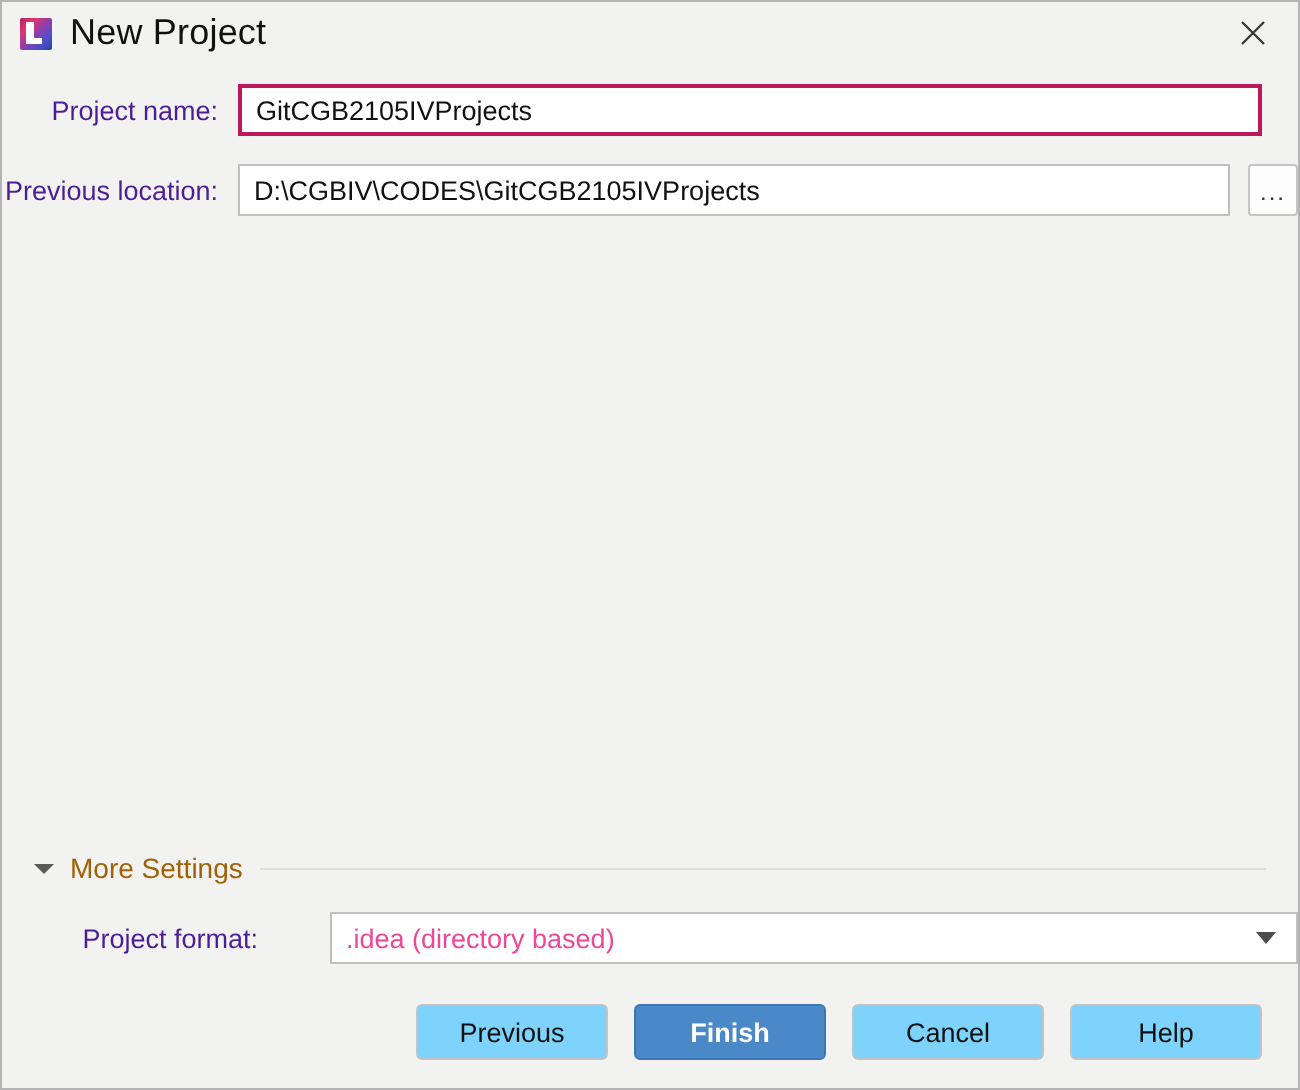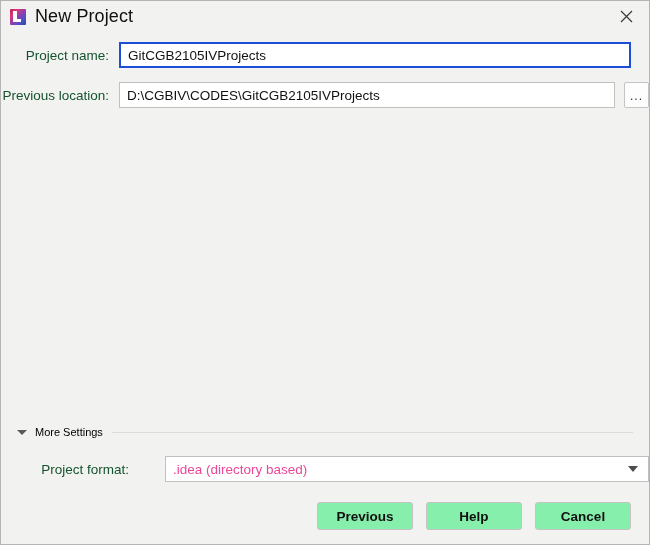--- a/index.html
+++ b/index.html
@@ -95,39 +95,39 @@
     align-items: center;
   }
   .row-name { top: 10px; }
   .row-loc  { top: 50px; }
 
   .field-label {
     width: 118px;
     text-align: right;
     padding-right: 10px;
     font-size: 13.5px;
-    color: #14532d;
+    color: #4c1d95;
     box-sizing: border-box;
     flex: 0 0 auto;
     white-space: nowrap;
   }
 
   .text-input {
     box-sizing: border-box;
     height: 26px;
     font-family: "Liberation Sans", sans-serif;
     font-size: 13.5px;
     color: #111111;
     padding: 0 7px;
     background: #ffffff;
     outline: none;
   }
   .text-input.focused {
     width: 512px;
-    border: 2px solid #1d4ed8;
+    border: 2px solid #be185d;
     box-shadow: inset 0 0 0 1px #ffffff;
   }
   .text-input.plain {
     width: 560px;
     border: 1px solid #c0c0c0;
   }
 
   .browse-btn {
     box-sizing: border-box;
     width: 28px;
@@ -157,22 +157,22 @@
   }
   .tri-down {
     width: 0; height: 0;
     border-left: 5px solid transparent;
     border-right: 5px solid transparent;
     border-top: 5px solid #5a5a5a;
     margin-right: 8px;
     flex: 0 0 auto;
   }
   .more-settings-label {
-    font-size: 11px;
-    color: #000000;
+    font-size: 14px;
+    color: #a16207;
     white-space: nowrap;
     flex: 0 0 auto;
   }
   .hr {
     flex: 1 1 auto;
     height: 1px;
     background: #dcdcdc;
     margin-left: 9px;
   }
 
@@ -223,29 +223,28 @@
     background: #f2f2f1;
   }
   .btn {
     box-sizing: border-box;
     min-width: 96px;
     height: 28px;
     padding: 0 14px;
     font-family: "Liberation Sans", sans-serif;
     font-size: 13.5px;
     color: #111111;
-    background: #86efac;
+    background: #7dd3fc;
     border: 1px solid #c3c3c3;
     border-radius: 3px;
     display: flex;
     align-items: center;
     justify-content: center;
     cursor: default;
     white-space: nowrap;
-    font-weight: bold;
   }
   .btn.primary {
     background: #4a88c7;
     border: 1px solid #3d78b4;
     color: #ffffff;
     font-weight: bold;
   }
 </style>
 </head>
 <body>
@@ -289,17 +288,18 @@
       <span class="select-box">
         <span class="select-value">.idea (directory based)</span>
         <span class="select-arrow"></span>
       </span>
     </div>
 
   </div>
 
   <div class="buttonbar">
     <span class="btn">Previous</span>
+    <span class="btn primary">Finish</span>
+    <span class="btn">Cancel</span>
     <span class="btn">Help</span>
-    <span class="btn">Cancel</span>
   </div>
 
 </div>
 
 </body></html>

